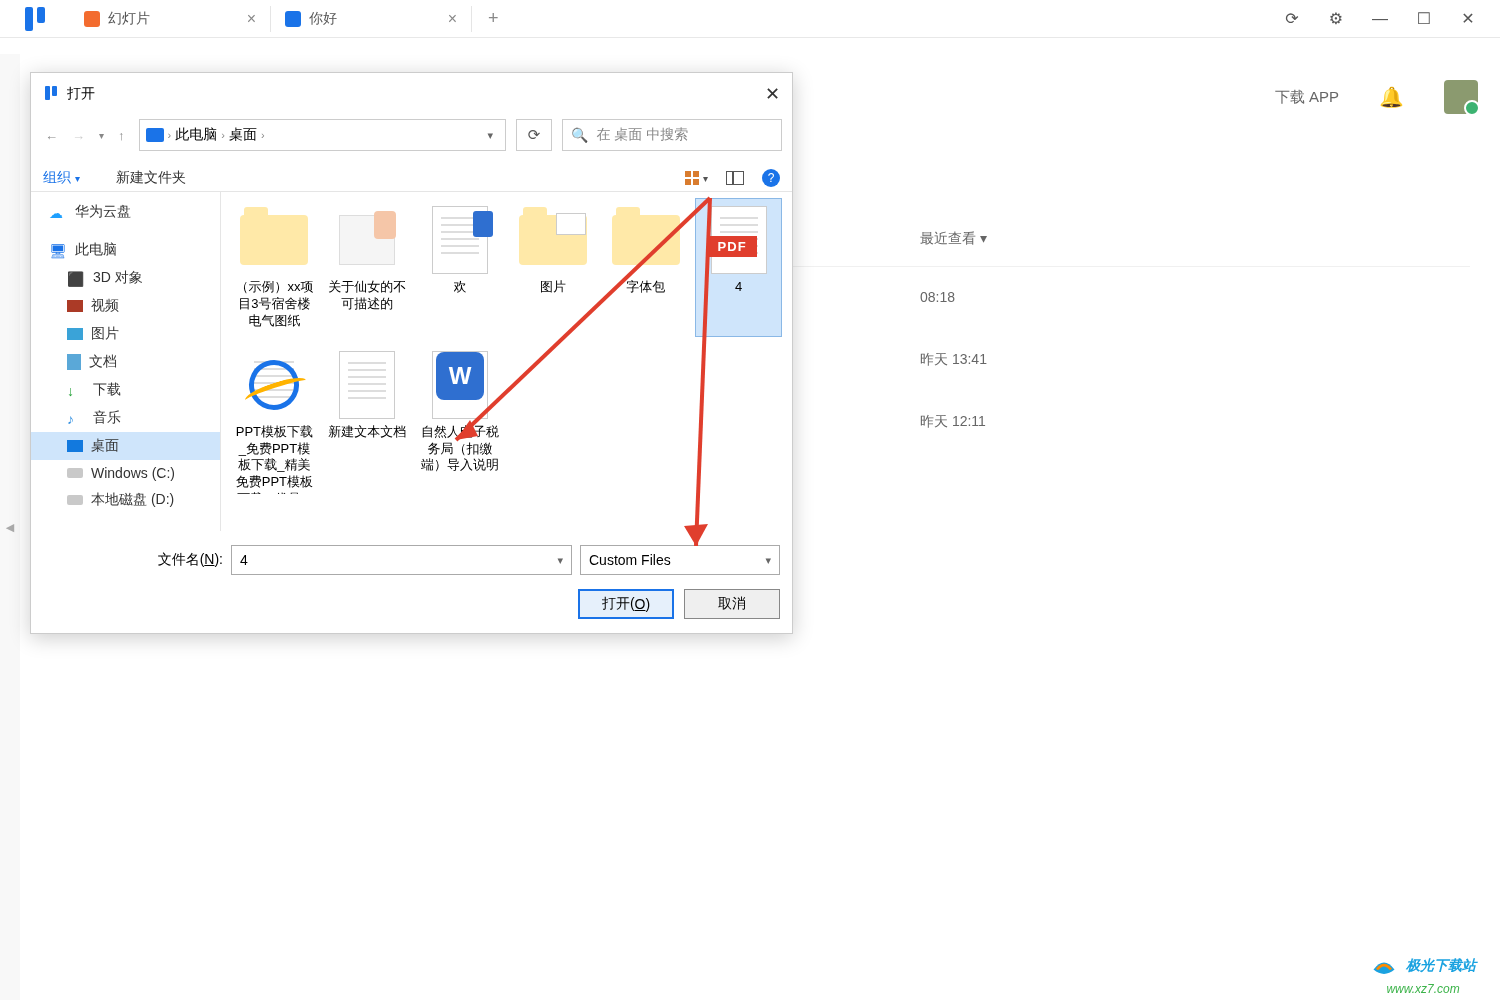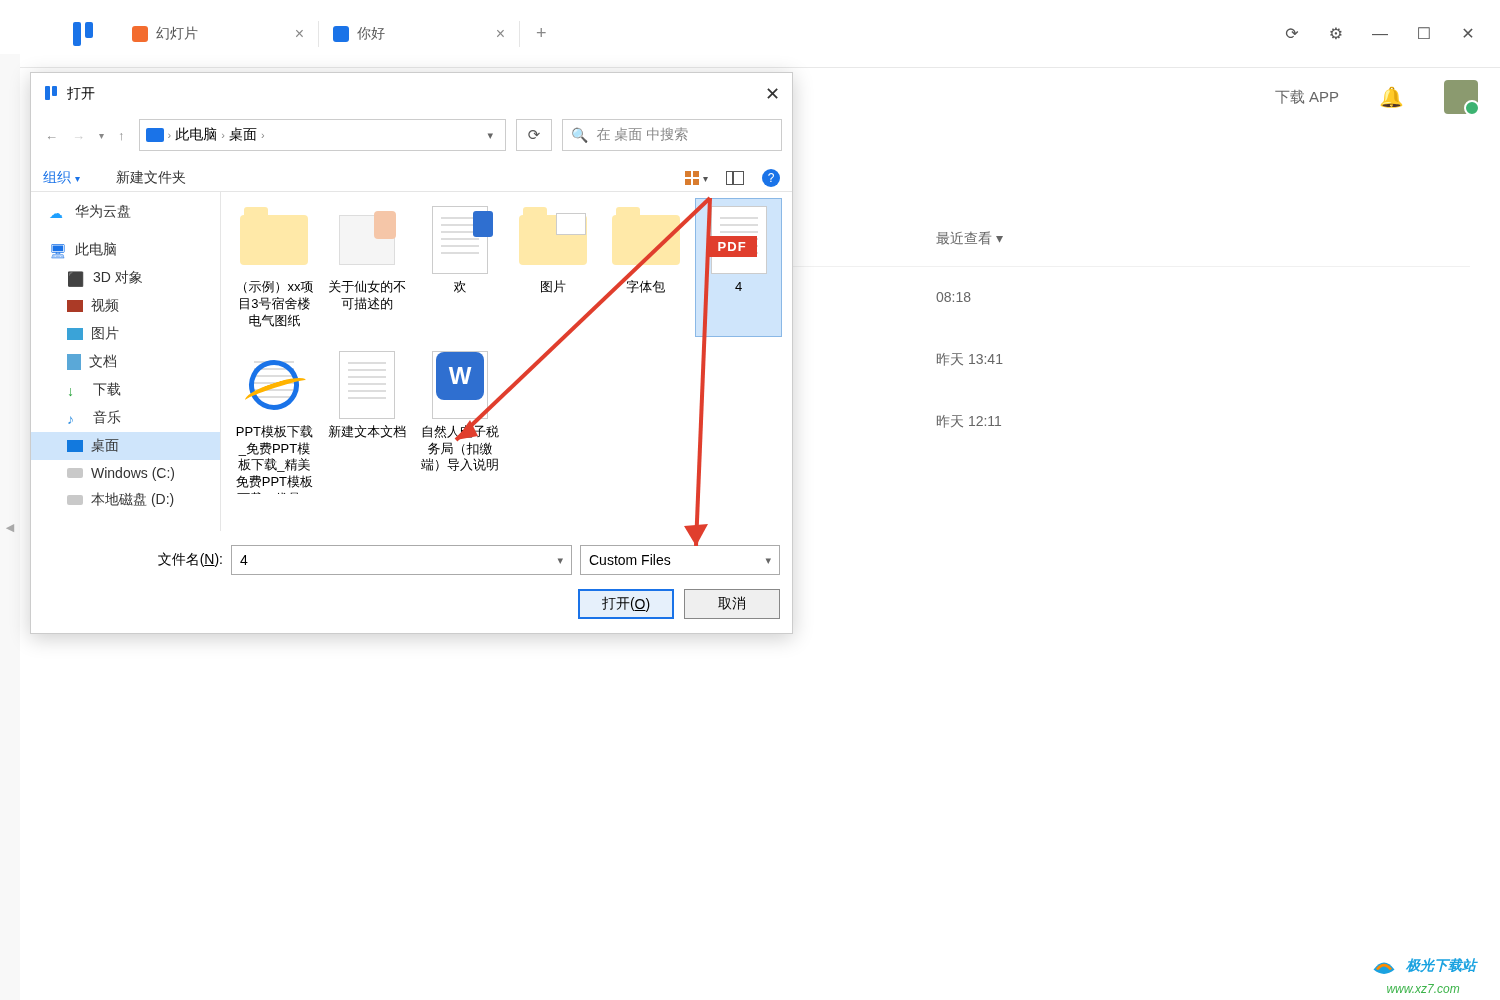--- a/index.html
+++ b/index.html
@@ -1,37 +1,37 @@
 <!DOCTYPE html>
 <html><head>
 <meta charset="utf-8">
 <style>
 * { box-sizing: border-box; margin: 0; padding: 0; font-family: "Microsoft YaHei", "Segoe UI", sans-serif; }
 body { background: #ffffff; width: 1500px; height: 1000px; overflow: hidden; position: relative; }
 
 
-.titlebar { display: flex; align-items: center; height: 68px; border-bottom: 1px solid #e8e8e8; background: #fff; padding-left: 48px; }
+.titlebar { display: flex; align-items: center; height: 38px; border-bottom: 1px solid #e8e8e8; background: #fff; }
 .app-logo { width: 70px; display:flex; align-items:center; justify-content:center; }
 .app-logo svg { width: 32px; height: 32px; }
 .tabs { display: flex; align-items: center; height: 100%; }
 .tab { display: flex; align-items: center; padding: 0 14px; height: 100%; font-size: 14px; color: #555; gap: 8px; min-width: 200px; position: relative; }
 .tab .close { margin-left: auto; color:#888; font-size:16px; cursor:pointer; }
 .tab-sep { width:1px; height:26px; background:#e5e5e5; }
 .tab-add { padding:0 16px; color:#888; cursor:pointer; font-size:18px; }
 .win-ctrls { margin-left: auto; display:flex; align-items:center; gap: 24px; padding-right: 22px; color:#555; }
 .win-ctrls span { cursor:pointer; display:inline-flex; align-items:center; justify-content:center; width:20px; height:20px; }
 
 
 .top-right-row { position:absolute; right: 22px; top: 80px; display:flex; align-items:center; gap: 40px; }
 .top-right-row .dl { color:#666; font-size:15px; cursor:pointer; }
 .avatar { width:34px; height:34px; background:#8b9a6f; border-radius:4px; position:relative; }
 .avatar::after { content:""; position:absolute; width:12px; height:12px; background:#3cb371; border-radius:50%; right:-2px; bottom:-2px; border:2px solid #fff; }
 
 
-.bg-table { position:absolute; left: 316px; top: 220px; right: 30px; color:#666; font-size:14px; }
+.bg-table { position:absolute; left: 300px; top: 220px; right: 30px; color:#666; font-size:14px; }
 .bg-head { display:flex; border-bottom:1px solid #f0f0f0; padding: 10px 0 18px 0; }
 .bg-head .c1 { width: 620px; }
 .bg-head .c2 { width: 250px; }
 .bg-row { display:flex; padding: 22px 0; }
 .bg-row .c1 { width: 620px; }
 .bg-row .c2 { width: 250px; }
 
 
 .side-thin { position:absolute; left:0; top:54px; bottom:0; width:20px; background:#f8f8f8; display:flex; align-items:center; justify-content:center; color:#aaa; font-size:11px; }
 

